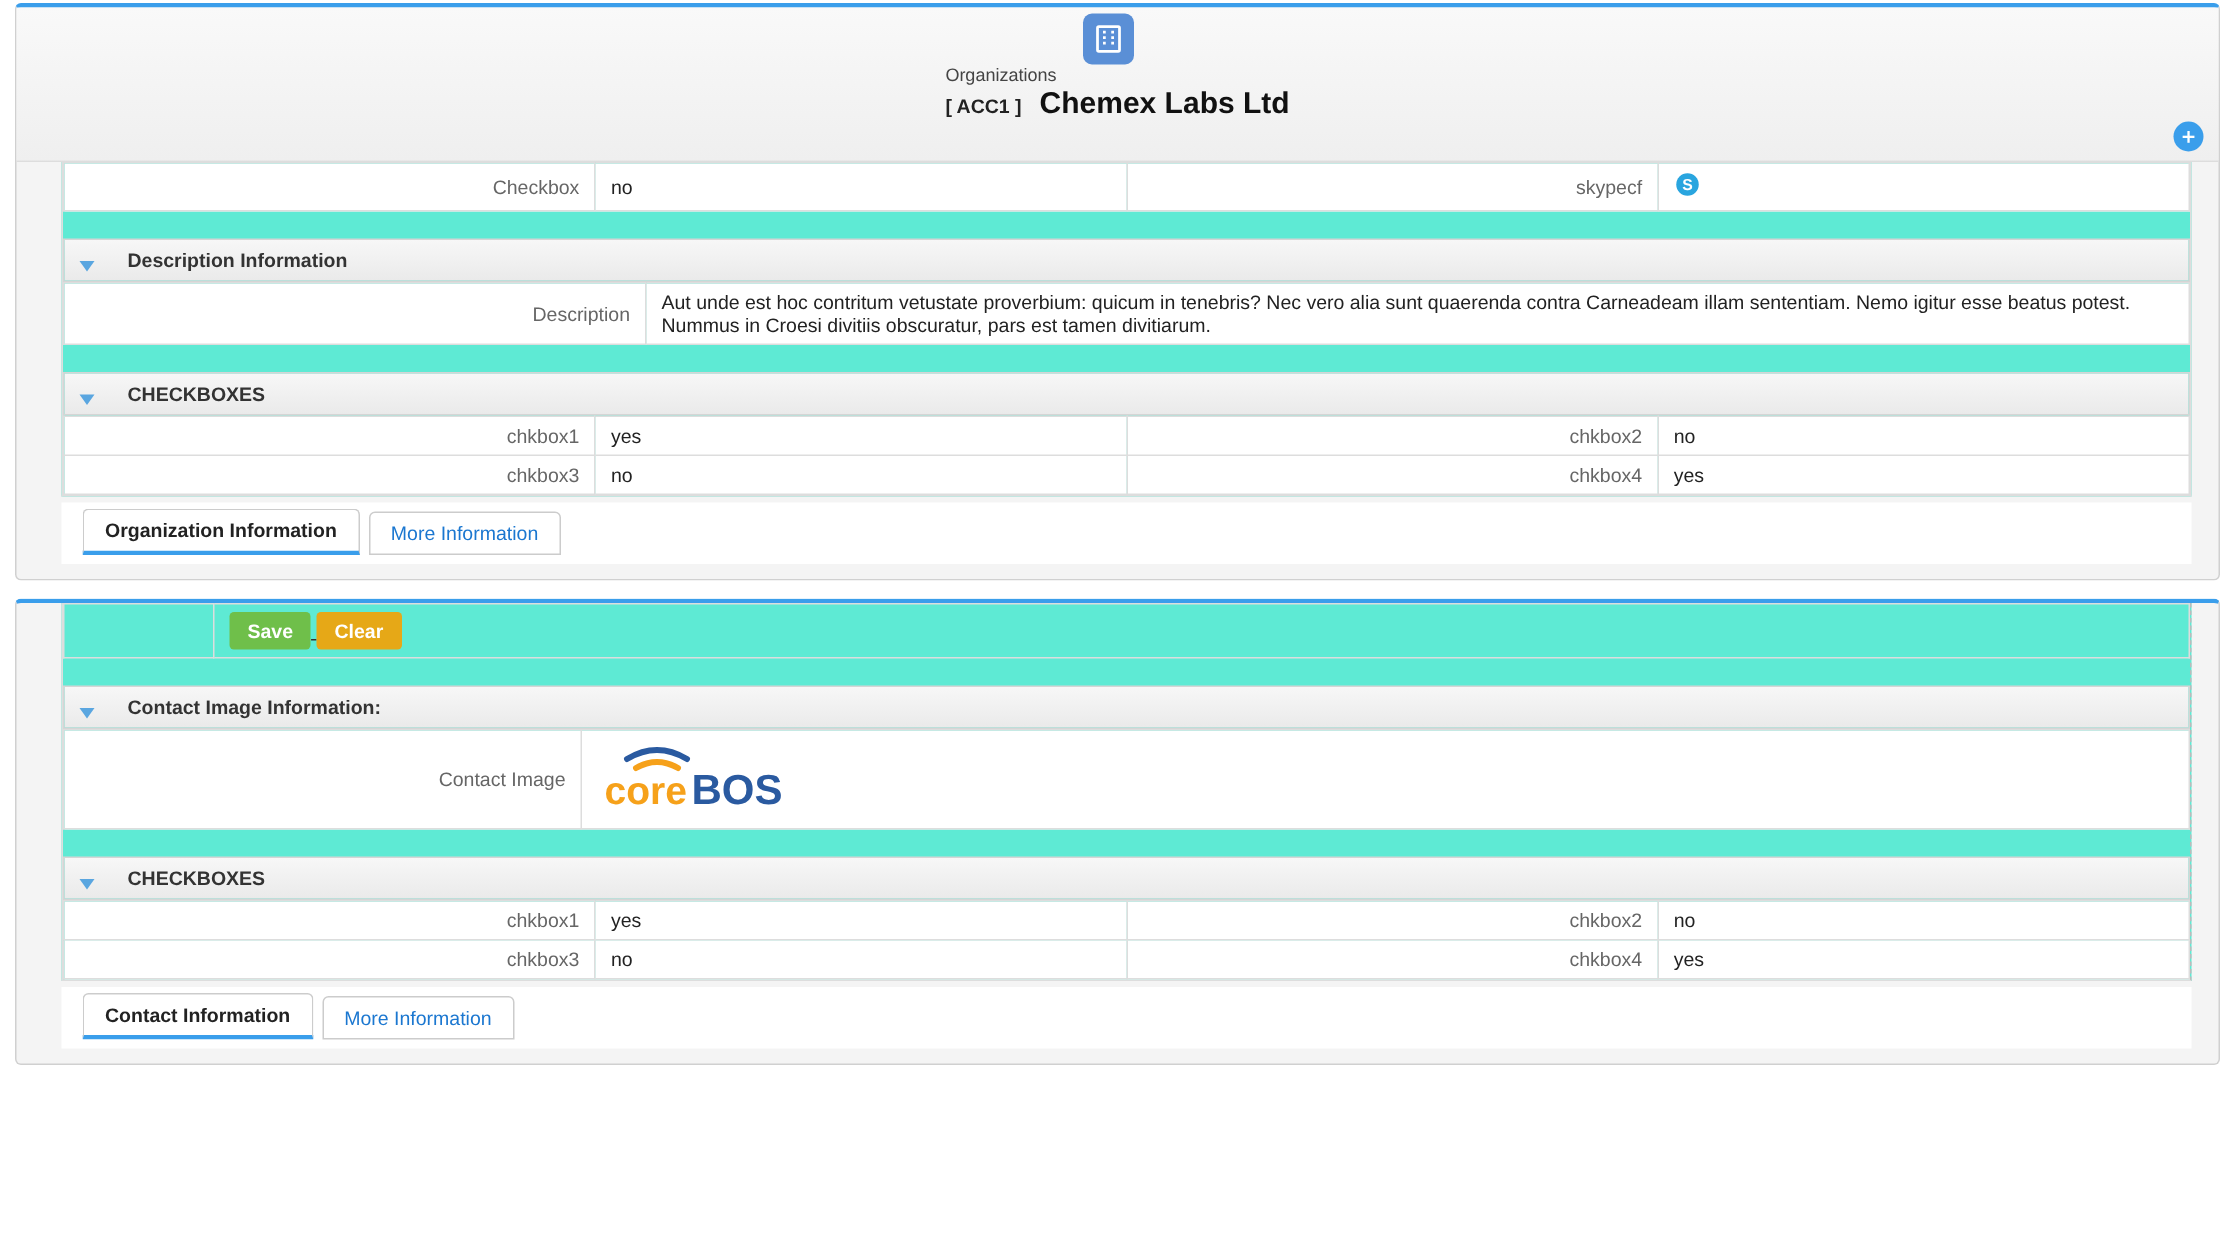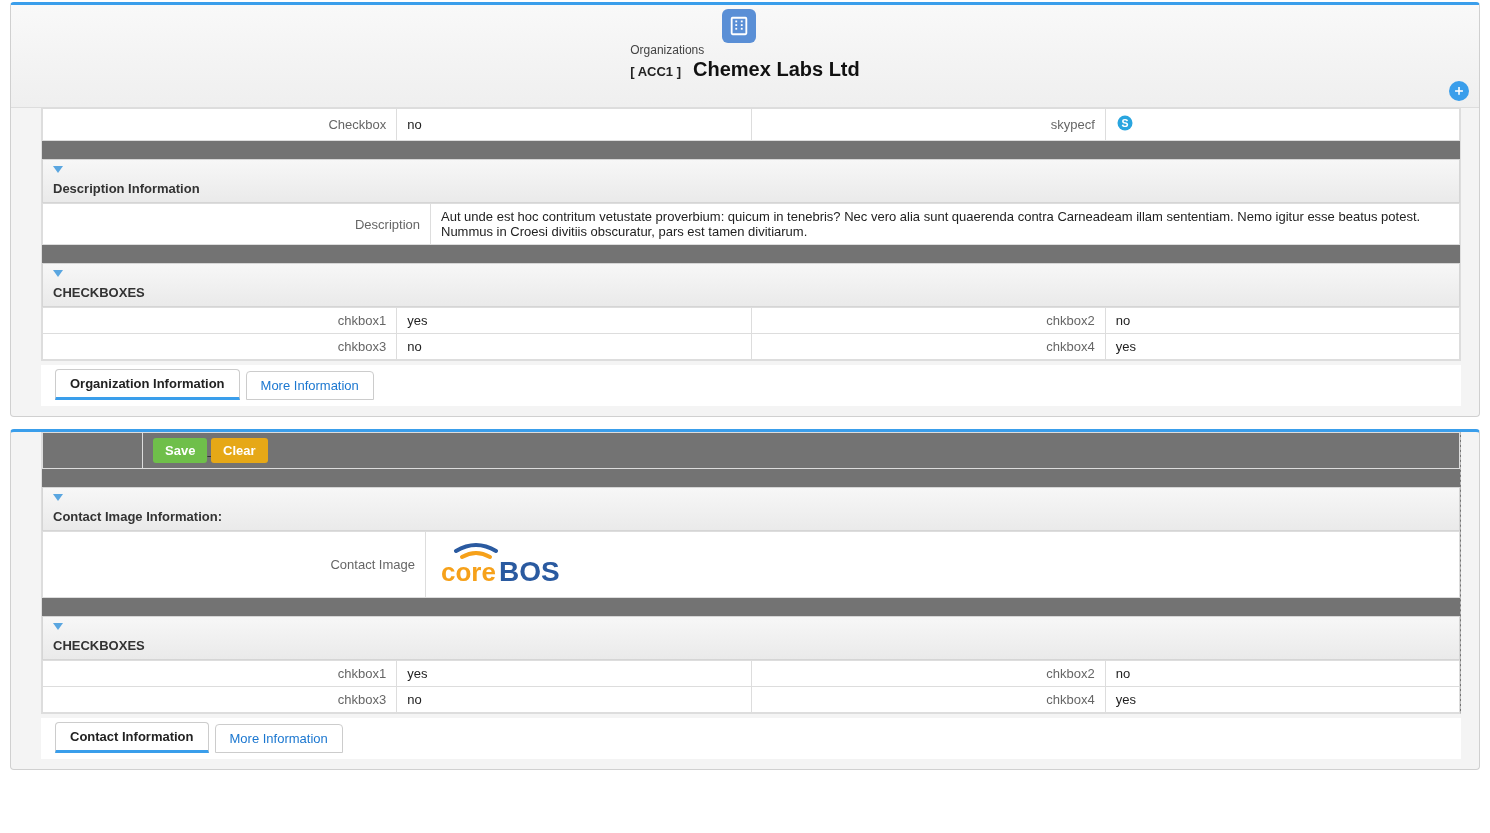--- a/index.html
+++ b/index.html
@@ -43,21 +43,21 @@
   .hdr-name { font-size: 20px; font-weight: bold; color: #111; }
   .hdr-actions { margin-left: auto; display: flex; align-items: center; gap: 6px; }
   .plus-btn {
     width: 20px; height: 20px; border-radius: 50%;
     background: #3a9eeb; color: #fff; display: flex;
     align-items: center; justify-content: center; font-weight: bold;
     font-size: 14px; cursor: pointer;
   }
 
   .card-body {
-    background: #737373;
+    background: #5eead4;
     margin: 0 18px 4px 30px;
     border: 1px solid #ddd;
     border-top: none;
     padding: 0;
   }
   .card-body.with-dash {
     border-right: 1px dashed #bbb;
   }
 
   table.detail {
@@ -82,24 +82,23 @@
     background: #fff;
   }
 
   .section-bar {
     background: linear-gradient(#f7f7f7, #eaeaea);
     border: 1px solid #d5d5d5;
     padding: 6px 10px;
     font-weight: bold;
     font-size: 13px;
     display: flex;
-    align-items: flex-start;
-    gap: 8px;
+    align-items: flex-end;
+    gap: 22px;
     margin-top: 18px;
-    flex-direction: column;
   }
   .chevron {
     width: 0; height: 0;
     border-left: 5px solid transparent;
     border-right: 5px solid transparent;
     border-top: 7px solid #5aa6e0;
   }
 
   .tabs-row {
     display: flex;
@@ -252,21 +251,21 @@
     </tbody>
       </table>
 
     <div class="section-bar">
       <span class="chevron"></span>
       <span>Contact Image Information:</span>
     </div>
     <table class="detail">
       <tbody>
           <tr>
-        <td class="lbl" style="width:383px">Contact Image</td>
+        <td class="lbl" style="width:345px">Contact Image</td>
         <td class="val img-cell" colspan="3">
           <span class="corebos-logo">
             <svg width="140" height="52" viewBox="0 0 140 52">
               <path d="M20 14 Q40 2 60 14" stroke="#2a5aa0" stroke-width="4" fill="none" stroke-linecap="round"></path>
               <path d="M26 20 Q40 12 54 20" stroke="#f6a11a" stroke-width="4" fill="none" stroke-linecap="round"></path>
               <text x="5" y="44" font-family="Arial" font-size="26" font-weight="bold" fill="#f6a11a">core</text>
               <text x="63" y="44" font-family="Arial" font-size="28" font-weight="bold" fill="#2a5aa0">BOS</text>
             </svg>
           </span>
         </td>

